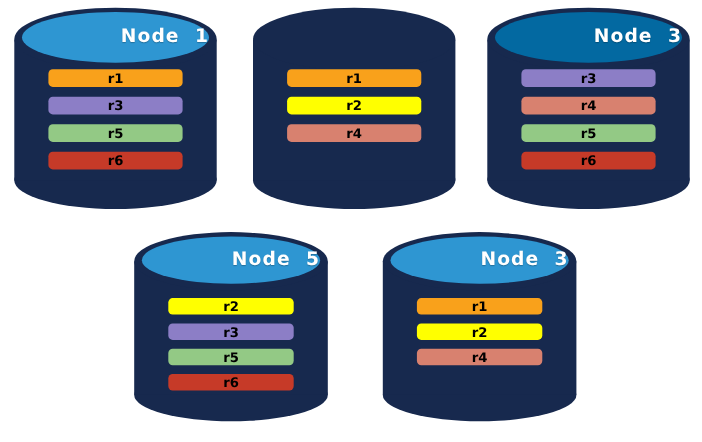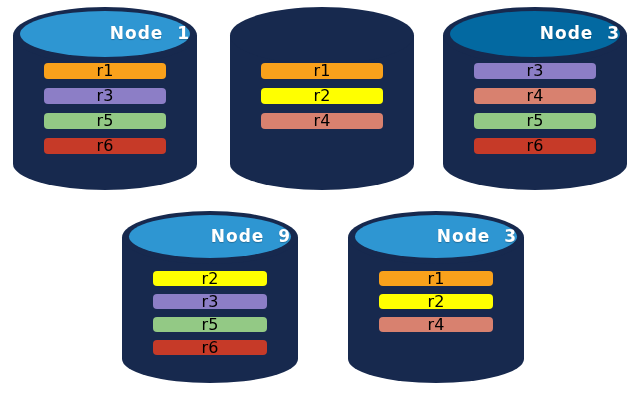--- a/index.html
+++ b/index.html
@@ -39,21 +39,21 @@
   
   .bars { position: absolute; left: 0; right: 0; top: 56px;
           display: flex; flex-direction: column; align-items: center; gap: 9px; }
   .size-b .bars { top: 60px; gap: 8px; }
   .bar {
     width: 122px; height: 16px;
     border-radius: 4px;
     display: flex; align-items: center; justify-content: center;
   }
   .size-b .bar { width: 114px; height: 15px; }
-  .bar-label { color: #000000; font-weight: normal; font-size: 16px; line-height: 1; }
+  .bar-label { color: #000000; font-weight: bold; font-size: 12px; line-height: 1; }
 </style>
 </head>
 <body>
 
 <div class="canvas">
 
   <div class="node size-a" style="left:13px; top:7px;">
     <div class="cyl-bottom" style="background-color: rgb(23, 41, 78);"></div>
     <div class="cyl-body" style="background-color: rgb(23, 41, 78);"></div>
     <div class="cyl-rim" style="background-color: rgb(23, 41, 78);"></div>
@@ -114,21 +114,21 @@
         <span class="bar-label">r6</span>
       </div>
     </div>
   </div>
 
   <div class="node size-b" style="left:122px; top:211px;">
     <div class="cyl-bottom" style="background-color: rgb(23, 41, 78);"></div>
     <div class="cyl-body" style="background-color: rgb(23, 41, 78);"></div>
     <div class="cyl-rim" style="background-color: rgb(23, 41, 78);"></div>
     <div class="cyl-face" style="background-color: rgb(46, 150, 210);">
-      <span class="node-label">Node  9</span>
+      <span class="node-label">Node  5</span>
     </div>
     <div class="bars">
       <div class="bar" style="background-color: rgb(255, 255, 0);">
         <span class="bar-label">r2</span>
       </div>
       <div class="bar" style="background-color: rgb(140, 126, 198);">
         <span class="bar-label">r3</span>
       </div>
       <div class="bar" style="background-color: rgb(147, 201, 133);">
         <span class="bar-label">r5</span>

